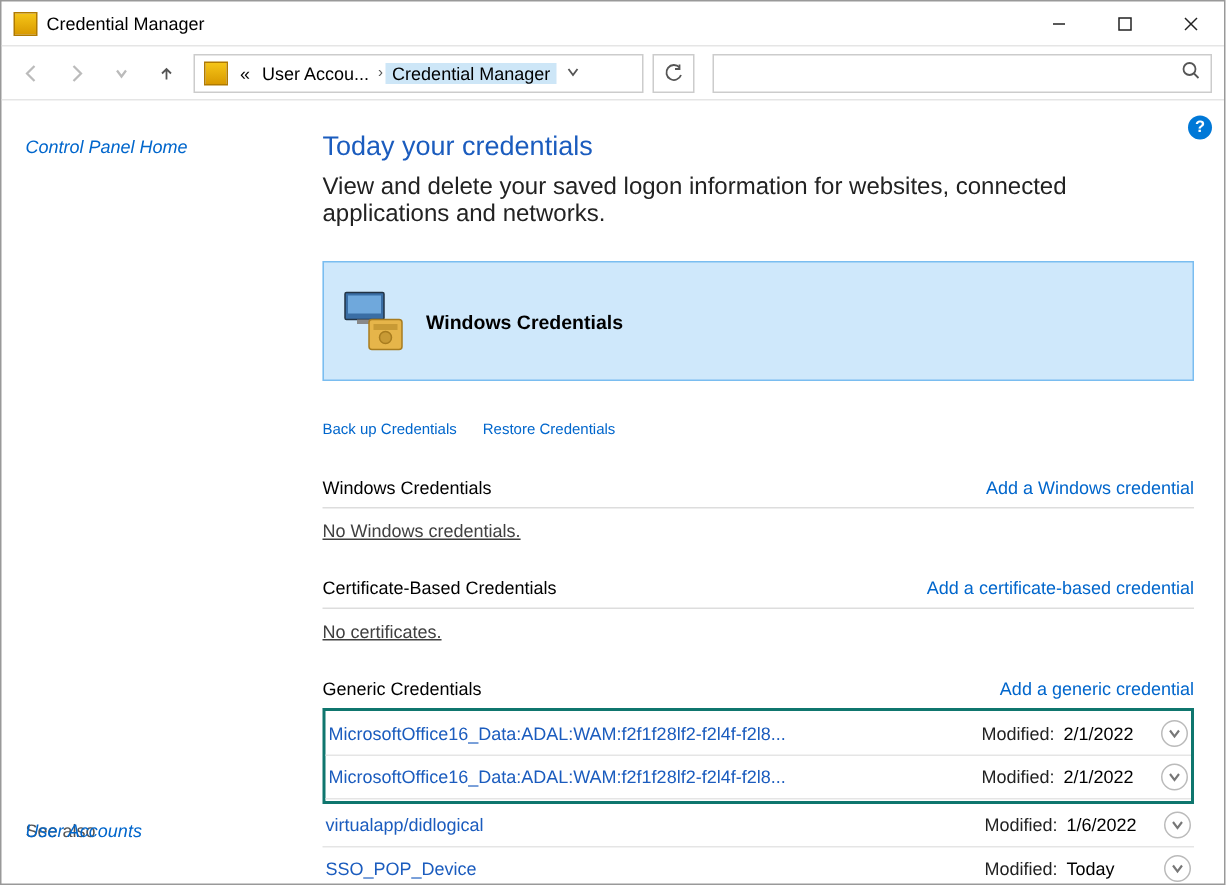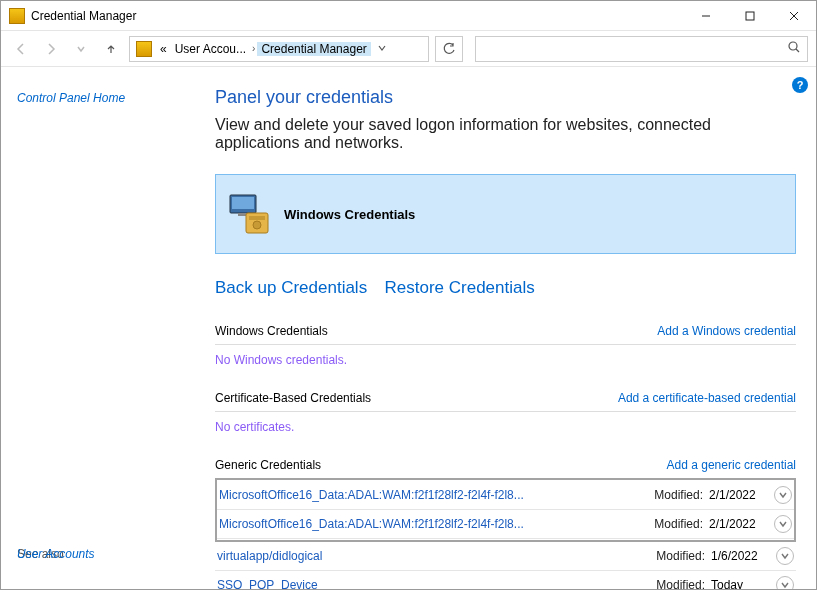--- a/index.html
+++ b/index.html
@@ -126,48 +126,48 @@
   .cred-card.active {
     background:#cfe8fb;
     border:1px solid #7abdf0;
   }
   .cred-card .card-icon {
     width:46px; height:46px;
     position:relative;
   }
   .cred-card .card-label { font-weight:600; font-size:13px; }
   .link-row { margin-bottom: 20px; }
-  .link-row a { color:#0066cc; text-decoration:none; margin-right: 14px; font-size:17px;}
+  .link-row a { color:#0066cc; text-decoration:none; margin-right: 14px; font-size:10px;}
   .section-head {
     display:flex;
     justify-content:space-between;
     border-bottom:1px solid #ddd;
     padding: 6px 0;
     font-size:12px;
   }
   .section-head .sh-title { font-weight:400; }
   .section-head a { color:#0066cc; text-decoration:none; }
-  .section-body { padding: 8px 0 18px 0; font-size:12px; color:#8b5cf6; }
+  .section-body { padding: 8px 0 18px 0; font-size:12px; color:#404040;text-decoration:underline; }
   .cred-row {
     display:flex;
     align-items:center;
     border-bottom:1px solid #e5e5e5;
     padding:5px 2px;
     font-size:12px;
   }
   .cred-row .cname { flex:1; color:#1b5cbe; }
   .cred-row .cmod-label { color:#222; margin-right:6px;}
   .cred-row .cmod-date { margin-right:9px; width:56px; }
   .cred-row .expand {
     width:18px; height:18px; border:1px solid #bbb; border-radius:50%;
     display:flex;align-items:center;justify-content:center;
     color:#555; font-size:10px;
   }
   .highlight-box {
-    border: 2px solid #a3a3a3;
+    border: 2px solid #0f766e;
     padding: 1px 0;
     margin-top:-1px;
   }
 </style>
 </head>
 <body>
 
 <div class="titlebar">
   <div class="app-icon"></div>
   <div class="title">Credential Manager</div>
@@ -245,21 +245,21 @@
 <div class="help-btn">?</div>
 
 <div class="body-area">
   <div class="sidebar">
     <a href="#">Control Panel Home</a>
     <div class="see-also">See also</div>
     <a href="#" class="see-also-link">User Accounts</a>
   </div>
 
   <div class="content">
-    <h1>Panel your credentials</h1>
+    <h1>Today your credentials</h1>
     <div class="desc">View and delete your saved logon information for websites, connected applications and networks.</div>
 
     <div class="cred-types">
       <div class="cred-card active">
         <div class="card-icon">
           <svg width="46" height="46">
             <rect x="4" y="4" width="26" height="18" rx="1" fill="#3a6ea5" stroke="#234"></rect>
             <rect x="6" y="6" width="22" height="12" fill="#6fa8dc"></rect>
             <rect x="12" y="22" width="10" height="3" fill="#888"></rect>
             <rect x="20" y="22" width="22" height="20" rx="2" fill="#e6b54a" stroke="#a87c1f"></rect>

